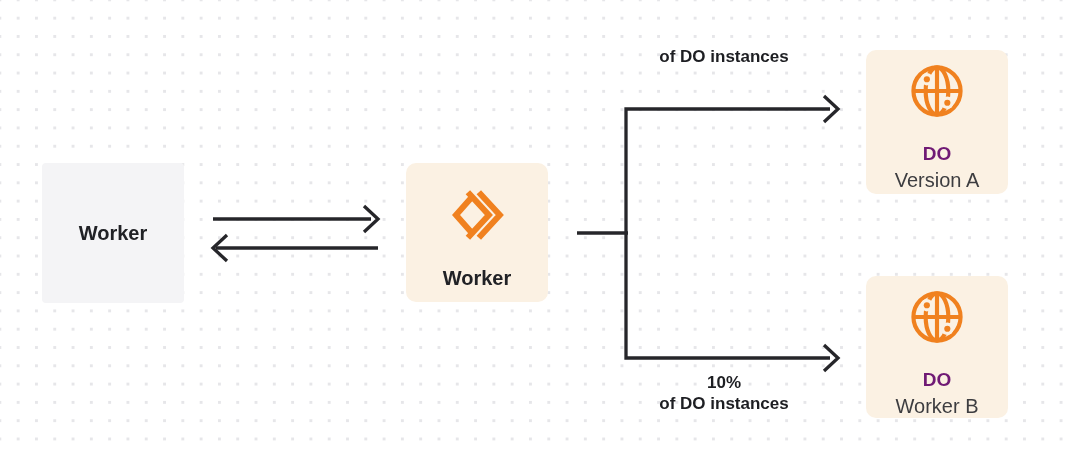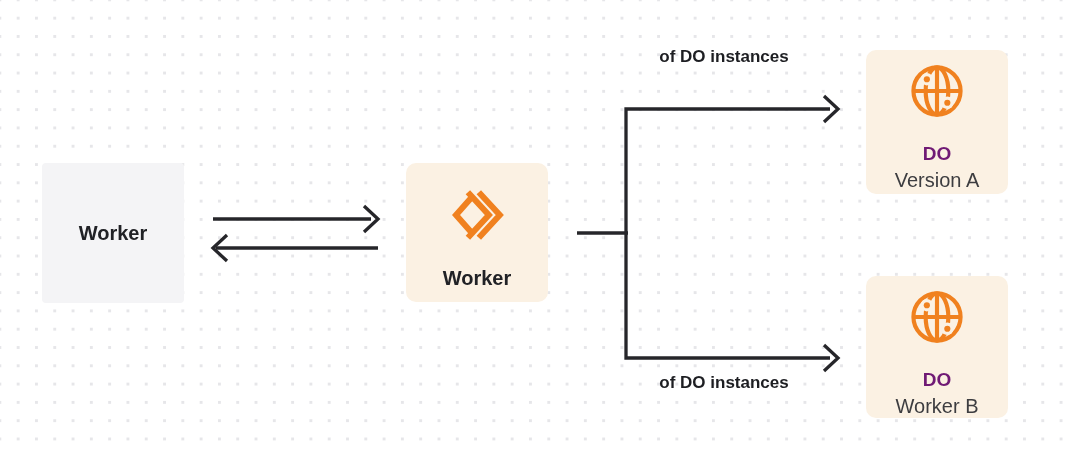--- a/index.html
+++ b/index.html
@@ -155,16 +155,17 @@
       </svg>
     </span>
     <span class="do-title">DO</span>
     <span class="do-subtitle">Worker B</span>
   </div>
 
   <div class="branch-label branch-label-a">
     <div>of DO instances</div>
   </div>
   <div class="branch-label branch-label-b">
+    <div>10%</div>
     <div>of DO instances</div>
   </div>
 
 </div>
 
 </body></html>

